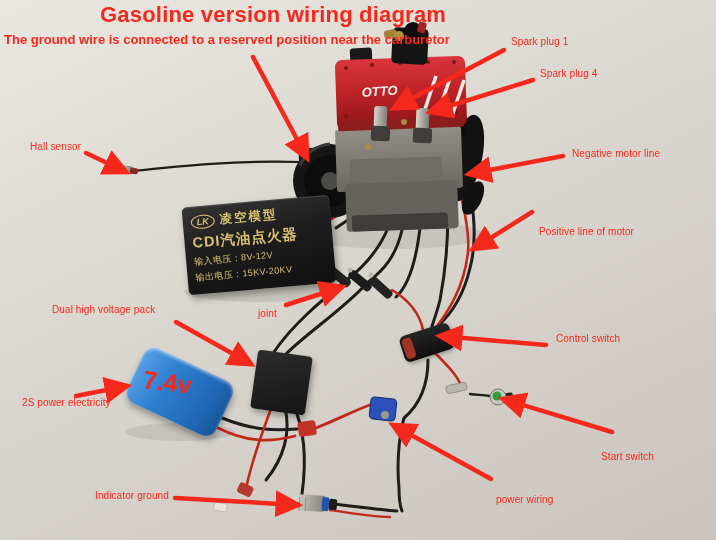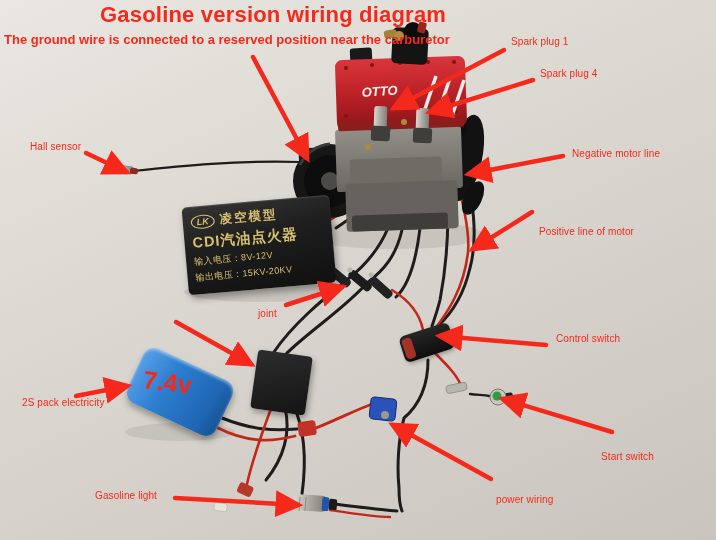--- a/index.html
+++ b/index.html
@@ -264,20 +264,21 @@
   </svg>
 
   <div class="title" style="left:100px;top:2px;">Gasoline version wiring diagram</div>
   <div class="subtitle" style="left:4px;top:32px;">The ground wire is connected to a reserved position near the carburetor</div>
 
   <div class="ann" style="left:511px;top:36px;">Spark plug 1</div>
   <div class="ann" style="left:540px;top:68px;">Spark plug 4</div>
   <div class="ann" style="left:30px;top:141px;">Hall sensor</div>
   <div class="ann" style="left:572px;top:148px;">Negative motor line</div>
   <div class="ann" style="left:539px;top:201px;margin-top:25px;">Positive line of motor</div>
+  <div class="ann" style="left:52px;top:304px;">Dual high voltage pack</div>
   <div class="ann" style="left:258px;top:308px;">joint</div>
   <div class="ann" style="left:556px;top:333px;">Control switch</div>
-  <div class="ann" style="left:22px;top:397px;">2S pack electricity</div>
+  <div class="ann" style="left:22px;top:397px;">2S power electricity</div>
   <div class="ann" style="left:601px;top:451px;">Start switch</div>
-  <div class="ann" style="left:95px;top:490px;">Gasoline light</div>
+  <div class="ann" style="left:95px;top:490px;">Indicator ground</div>
   <div class="ann" style="left:496px;top:494px;">power wiring</div>
 
 </div>
 
 </body></html>

